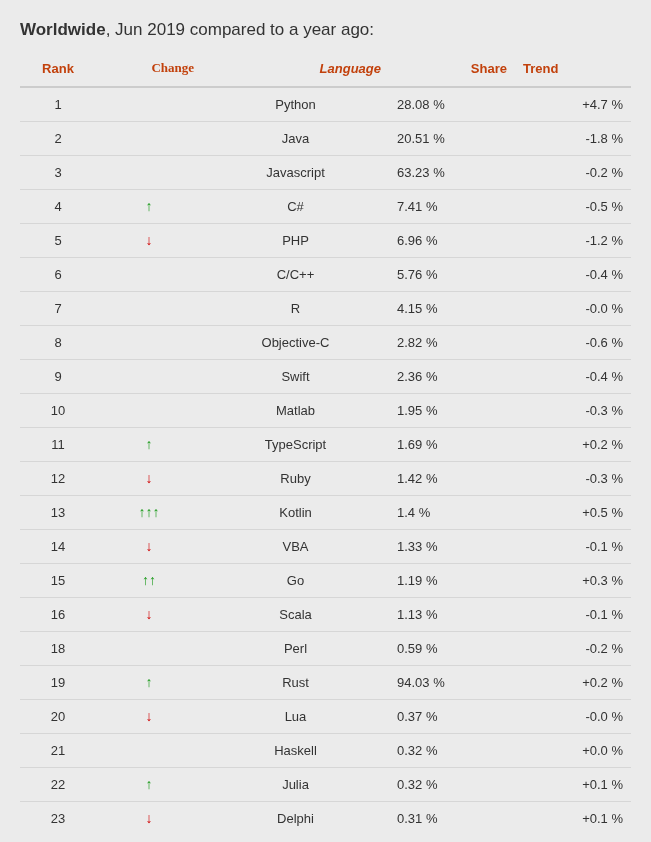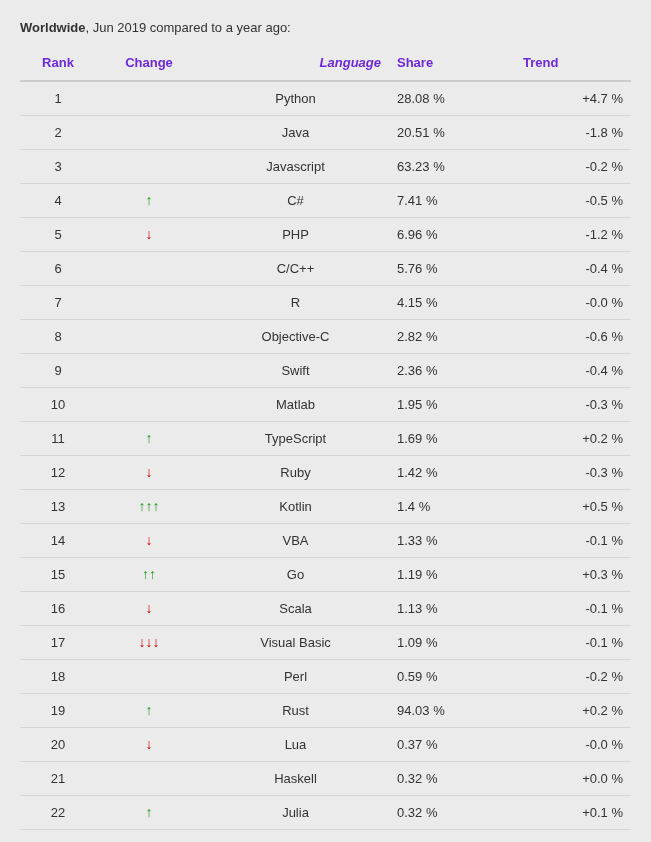--- a/index.html
+++ b/index.html
@@ -7,41 +7,41 @@
     padding: 20px;
     background: #ebebeb;
     font-family: "Helvetica Neue", Helvetica, Arial, sans-serif;
     font-size: 13px;
     color: #333;
     width: 651px;
     box-sizing: border-box;
   }
   .header {
     margin-bottom: 10px;
-    font-size: 13px;
+    font-size: 17px;
     color: #333;
   }
   .header .strong {
     font-weight: bold;
   }
   table {
     width: 100%;
     border-collapse: collapse;
   }
   thead th {
     font-weight: bold;
     text-align: left;
     padding: 10px 8px;
     border-bottom: 2px solid #ccc;
-    color: #6d28d9;
+    color: #c2410c;
   }
   thead th.rank-h { width: 60px; text-align: center; }
-  thead th.change-h { width: 90px; text-align: center; }
+  thead th.change-h { width: 90px; text-align: right; font-family: Liberation Serif, serif; }
   thead th.lang-h { text-align: right; font-style: italic; }
-  thead th.share-h { width: 110px; }
+  thead th.share-h { width: 110px; text-align: right; }
   thead th.trend-h { width: 100px; text-align: left; }
   tbody td {
     padding: 9px 8px;
     border-top: 1px solid #d6d6d6;
     color: #333;
     vertical-align: middle;
   }
   td.rank { text-align: center; }
   td.change { text-align: center; }
   td.lang { text-align: center; }
@@ -186,27 +186,20 @@
         <td class="trend">+0.3 %</td>
       </tr>
       <tr>
         <td class="rank">16</td>
         <td class="change"><span class="arrow-down">↓</span></td>
         <td class="lang">Scala</td>
         <td class="share">1.13 %</td>
         <td class="trend">-0.1 %</td>
       </tr>
       <tr>
-        <td class="rank">17</td>
-        <td class="change"><span class="arrow-down">↓</span><span class="arrow-down">↓</span><span class="arrow-down">↓</span></td>
-        <td class="lang">Visual Basic</td>
-        <td class="share">1.09 %</td>
-        <td class="trend">-0.1 %</td>
-      </tr>
-      <tr>
         <td class="rank">18</td>
         <td class="change"></td>
         <td class="lang">Perl</td>
         <td class="share">0.59 %</td>
         <td class="trend">-0.2 %</td>
       </tr>
       <tr>
         <td class="rank">19</td>
         <td class="change"><span class="arrow-up">↑</span></td>
         <td class="lang">Rust</td>

